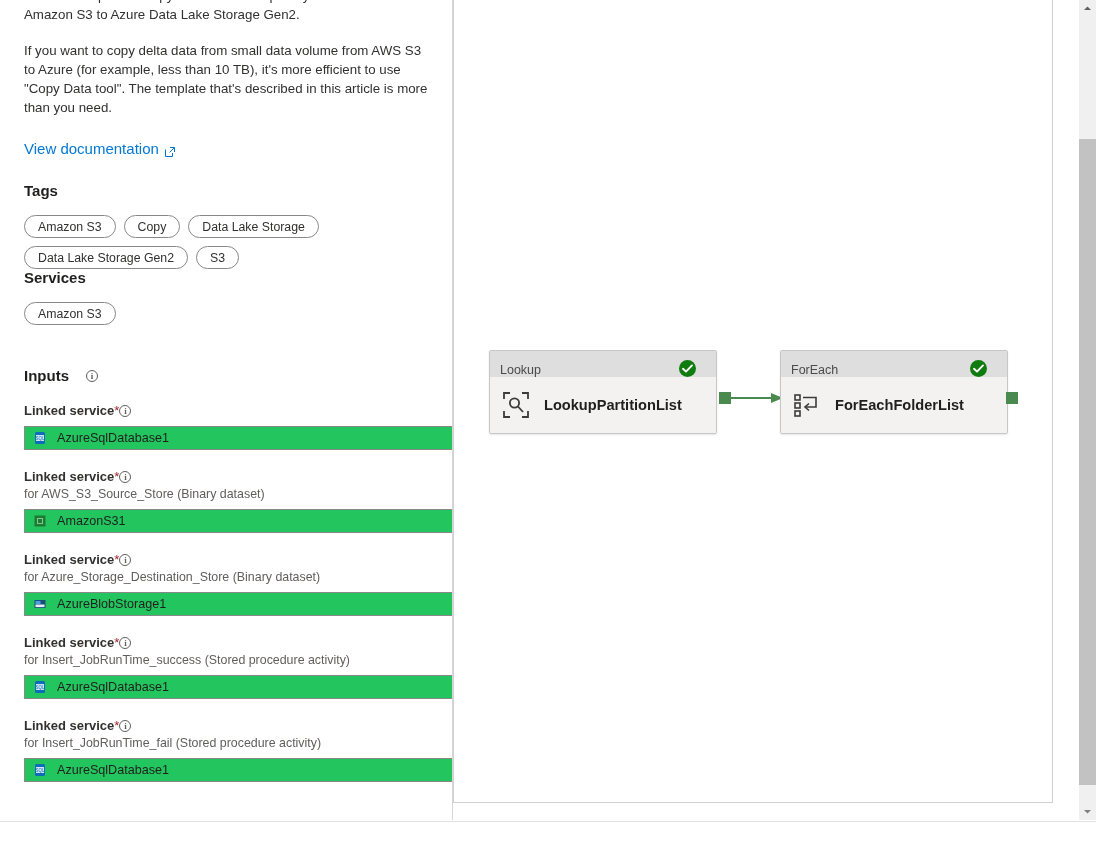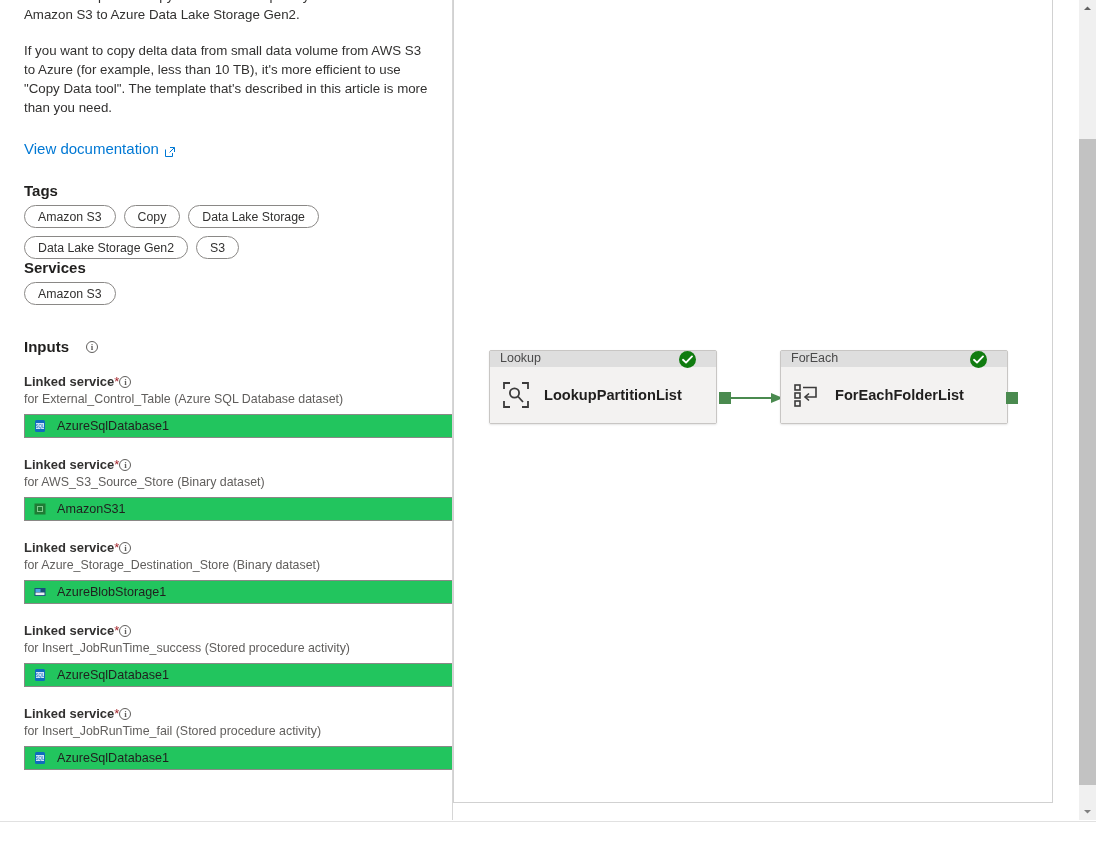--- a/index.html
+++ b/index.html
@@ -42,36 +42,36 @@
 
   .section-title {
     font-size: 15px;
     font-weight: 600;
     color: #201f1e;
     margin: 0;
   }
   .tags-title { margin-top: 24px; }
   .services-title { }
 
-  .chip-row { display: flex; flex-wrap: wrap; gap: 8px; margin-top: 6px; }
+  .chip-row { display: flex; flex-wrap: wrap; gap: 8px; margin-top: 16px; }
   .chip {
     border: 1px solid #8a8886;
     border-radius: 16px;
     height: 23px;
     padding: 0 13px;
     display: inline-flex;
     align-items: center;
     font-size: 12.3px;
     color: #323130;
     background: #fff;
     cursor: default;
     white-space: nowrap;
   }
 
-  .inputs-title { margin-top: 33px; display: flex; align-items: center; gap: 17px; }
+  .inputs-title { margin-top: 42px; display: flex; align-items: center; gap: 17px; }
 
   .info-icon {
     display: inline-block;
     width: 12px; height: 12px;
     border: 1px solid #605e5c;
     border-radius: 50%;
     position: relative;
     color: #605e5c;
   }
   .info-icon::after {
@@ -135,24 +135,24 @@
   .node {
     position: absolute;
     width: 228px;
     border: 1px solid #c8c6c4;
     border-radius: 2px;
     background: #f3f2f1;
     box-shadow: 0 1px 2px rgba(0,0,0,0.10);
     cursor: pointer;
   }
   .node-header {
-    height: 16px;
+    height: 26px;
     background: #dedede;
     display: flex;
-    align-items: flex-start;
+    align-items: flex-end;
     padding: 0 20px 0 10px;
     justify-content: space-between;
   }
   .node-type { font-size: 12.5px; color: #4a4a4a; }
   .check-badge {
     width: 17px; height: 17px; border-radius: 50%;
     background: #107c10;
     display: flex; align-items: center; justify-content: center;
   }
   .node-body {
@@ -235,21 +235,20 @@
         <span class="info-icon"></span>
       </h3>
 
       
       <div class="field-group">
         <div class="field-label">
           <span>Linked service</span>
           <span class="req-star">*</span>
           <span class="info-icon"></span>
         </div>
-        <div class="field-sub">for External_Control_Table (Azure SQL Database dataset)</div>
         <div class="combo-row">
           <div class="combo">
             <span class="combo-icon">
               <svg viewBox="0 0 14 14" width="14" height="14">
                 <rect x="2" y="1" width="10" height="12" rx="1.5" fill="#0f6cbd"></rect>
                 <rect x="3" y="4" width="8" height="6" fill="#cfe4f7"></rect>
                 <text x="7" y="9" font-size="4.5" fill="#0f6cbd" text-anchor="middle" font-family="Liberation Sans, sans-serif">SQL</text>
               </svg>
             </span>
             <span class="combo-text">AzureSqlDatabase1</span>

